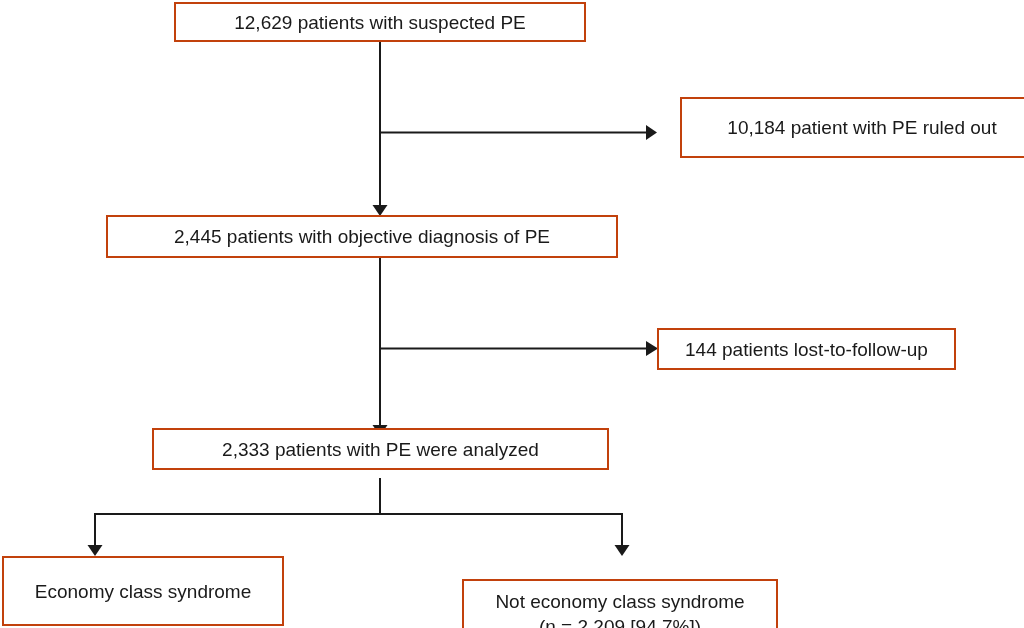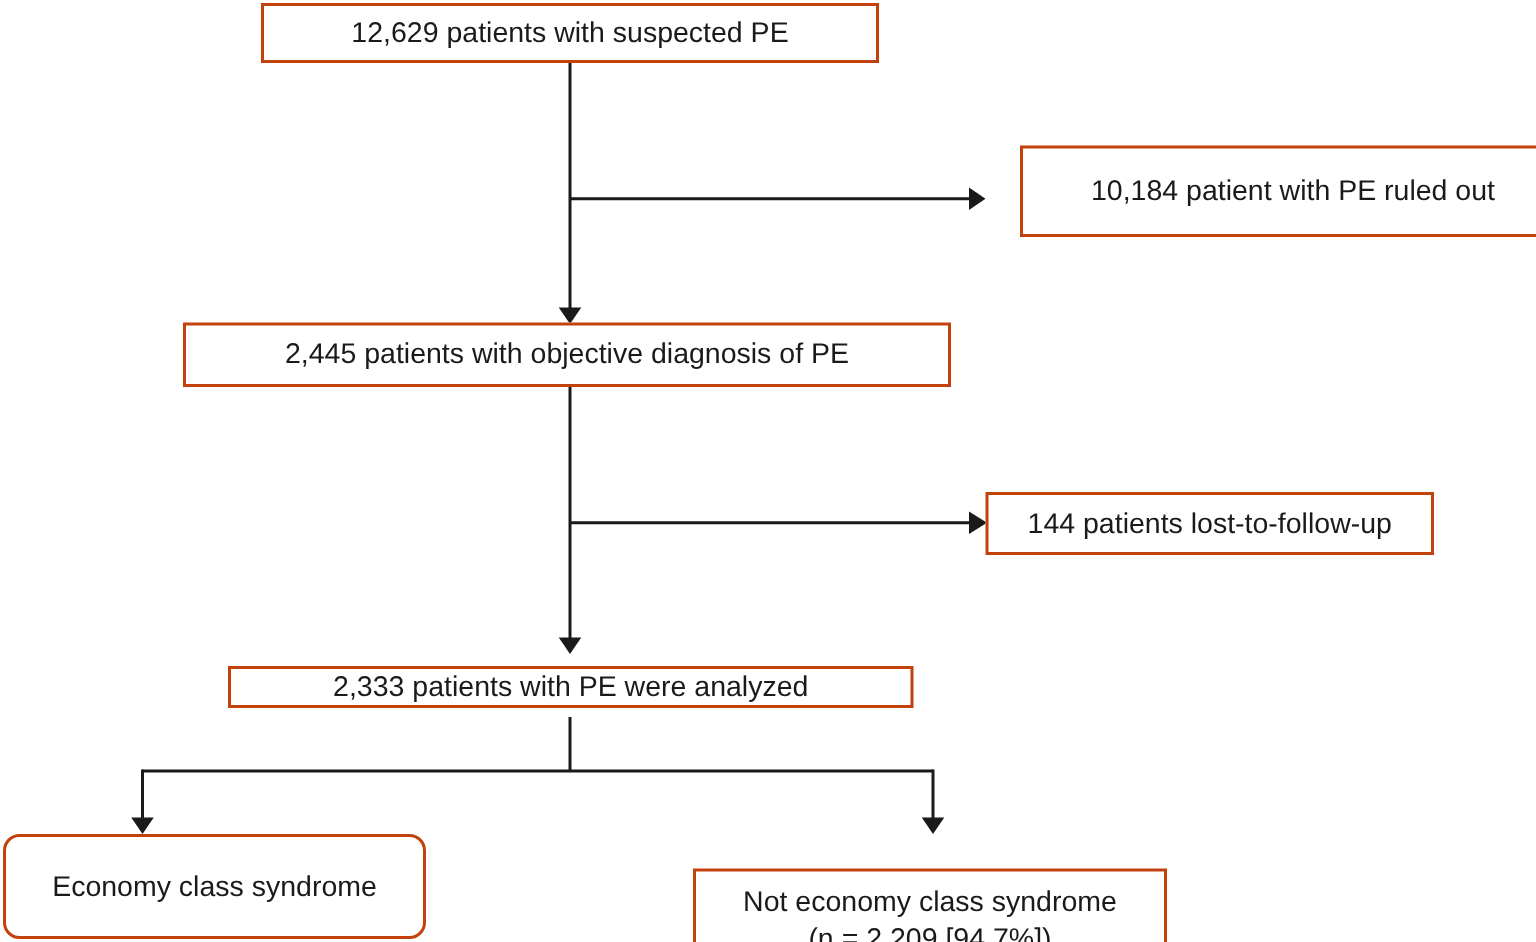--- a/index.html
+++ b/index.html
@@ -34,24 +34,24 @@
     justify-content: center;
     text-align: center;
     font-size: 19px;
     line-height: 25px;
     color: #1a1a1a;
   }
   .node span { display: block; white-space: nowrap; }
 
   .node-suspected   { left: 174px; top: 2px;   width: 412px; height: 40px; }
   .node-ruled-out   { left: 632px; top: 97px;  width: 364px; height: 61px; margin-left: 48px; }
-  .node-objective   { left: 122px; top: 215px; width: 512px; height: 43px; }
+  .node-objective   { left: 106px; top: 215px; width: 512px; height: 43px; }
   .node-lost        { left: 657px; top: 328px; width: 299px; height: 42px; }
-  .node-analyzed    { left: 152px; top: 444px; width: 457px; height: 28px; }
-  .node-ecs         { left: 2px;   top: 556px; width: 282px; height: 70px; border-radius: 11px; }
+  .node-analyzed    { left: 152px; top: 428px; width: 457px; height: 42px; }
+  .node-ecs         { left: 2px;   top: 556px; width: 282px; height: 70px; }
   .node-not-ecs     { left: 462px; top: 556px; width: 316px; height: 70px; margin-top: 23px; }
 </style>
 </head>
 <body>
 
 <div class="figure">
 
   <svg class="connectors" viewBox="0 0 1024 628" xmlns="http://www.w3.org/2000/svg">
     <g stroke-width="2" fill="none" stroke="#1a1a1a">
 

